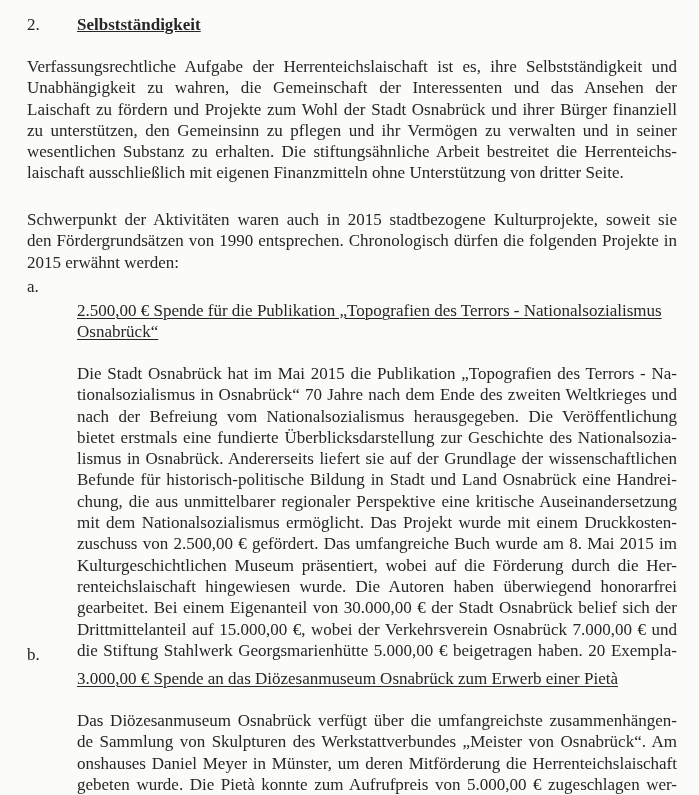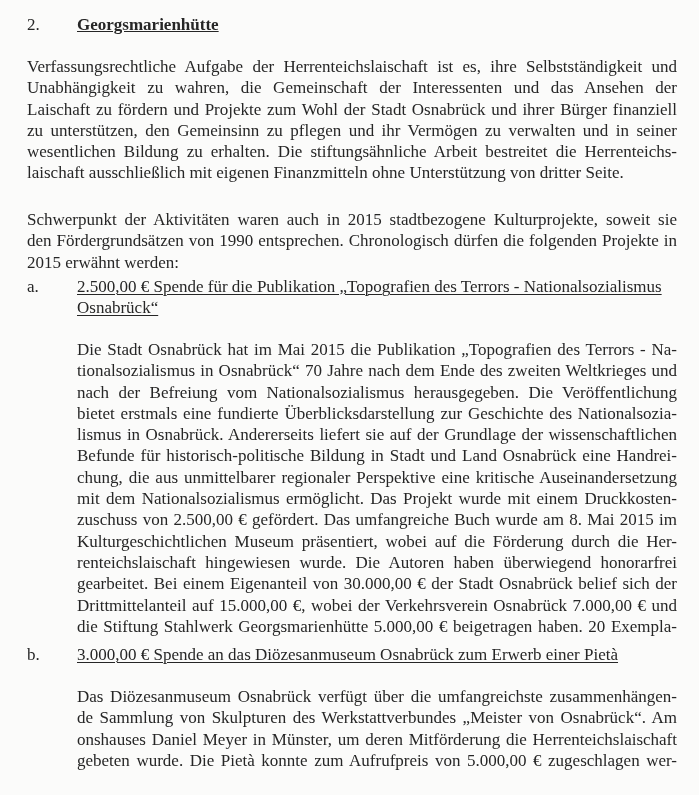--- a/index.html
+++ b/index.html
@@ -10,38 +10,38 @@
       color: #262626;
       font-size: 17px;
       line-height: 21.3px;
     }
     .page { position: relative; width: 699px; height: 795px; }
     .line { position: absolute; white-space: nowrap; }
     .heading { font-weight: bold; text-decoration: underline; }
     .u { text-decoration: underline; text-decoration-thickness: 1px; text-underline-offset: 2px; }
     .para { position: absolute; left: 27px; width: 650px; }
     .para .l, .sub .l { display: block; white-space: nowrap; }
-    .sub { position: absolute; left: 77px; width: 600px; }
+    .sub { position: absolute; left: 77px; width: 600px; margin-top: 24px; }
     .justify .l { text-align: justify; text-align-last: justify; }
     .justify .l.last { text-align-last: left; }
   </style>
 </head>
 <body>
 
 <div class="page">
 
   <div class="line" style="top:14px;left:27px;">2.</div>
-  <div class="line heading" style="top:14px;left:77px;">Georgsmarienhütte</div>
+  <div class="line heading" style="top:14px;left:77px;">Selbstständigkeit</div>
 
   <div class="para justify" style="top:56px;">
     <span class="l">Verfassungsrechtliche Aufgabe der Herrenteichslaischaft ist es, ihre Selbstständigkeit und</span>
     <span class="l">Unabhängigkeit zu wahren, die Gemeinschaft der Interessenten und das Ansehen der</span>
     <span class="l">Laischaft zu fördern und Projekte zum Wohl der Stadt Osnabrück und ihrer Bürger finanziell</span>
     <span class="l">zu unterstützen, den Gemeinsinn zu pflegen und ihr Vermögen zu verwalten und in seiner</span>
-    <span class="l">wesentlichen Bildung zu erhalten. Die stiftungsähnliche Arbeit bestreitet die Herrenteichs-</span>
+    <span class="l">wesentlichen Substanz zu erhalten. Die stiftungsähnliche Arbeit bestreitet die Herrenteichs-</span>
     <span class="l last">laischaft ausschließlich mit eigenen Finanzmitteln ohne Unterstützung von dritter Seite.</span>
   </div>
 
   <div class="para justify" style="top:193px;margin-top:16px;">
     <span class="l">Schwerpunkt der Aktivitäten waren auch in 2015 stadtbezogene Kulturprojekte, soweit sie</span>
     <span class="l">den Fördergrundsätzen von 1990 entsprechen. Chronologisch dürfen die folgenden Projekte in</span>
     <span class="l last">2015 erwähnt werden:</span>
   </div>
 
   <div class="line" style="top:276px;left:27px;">a.</div>

